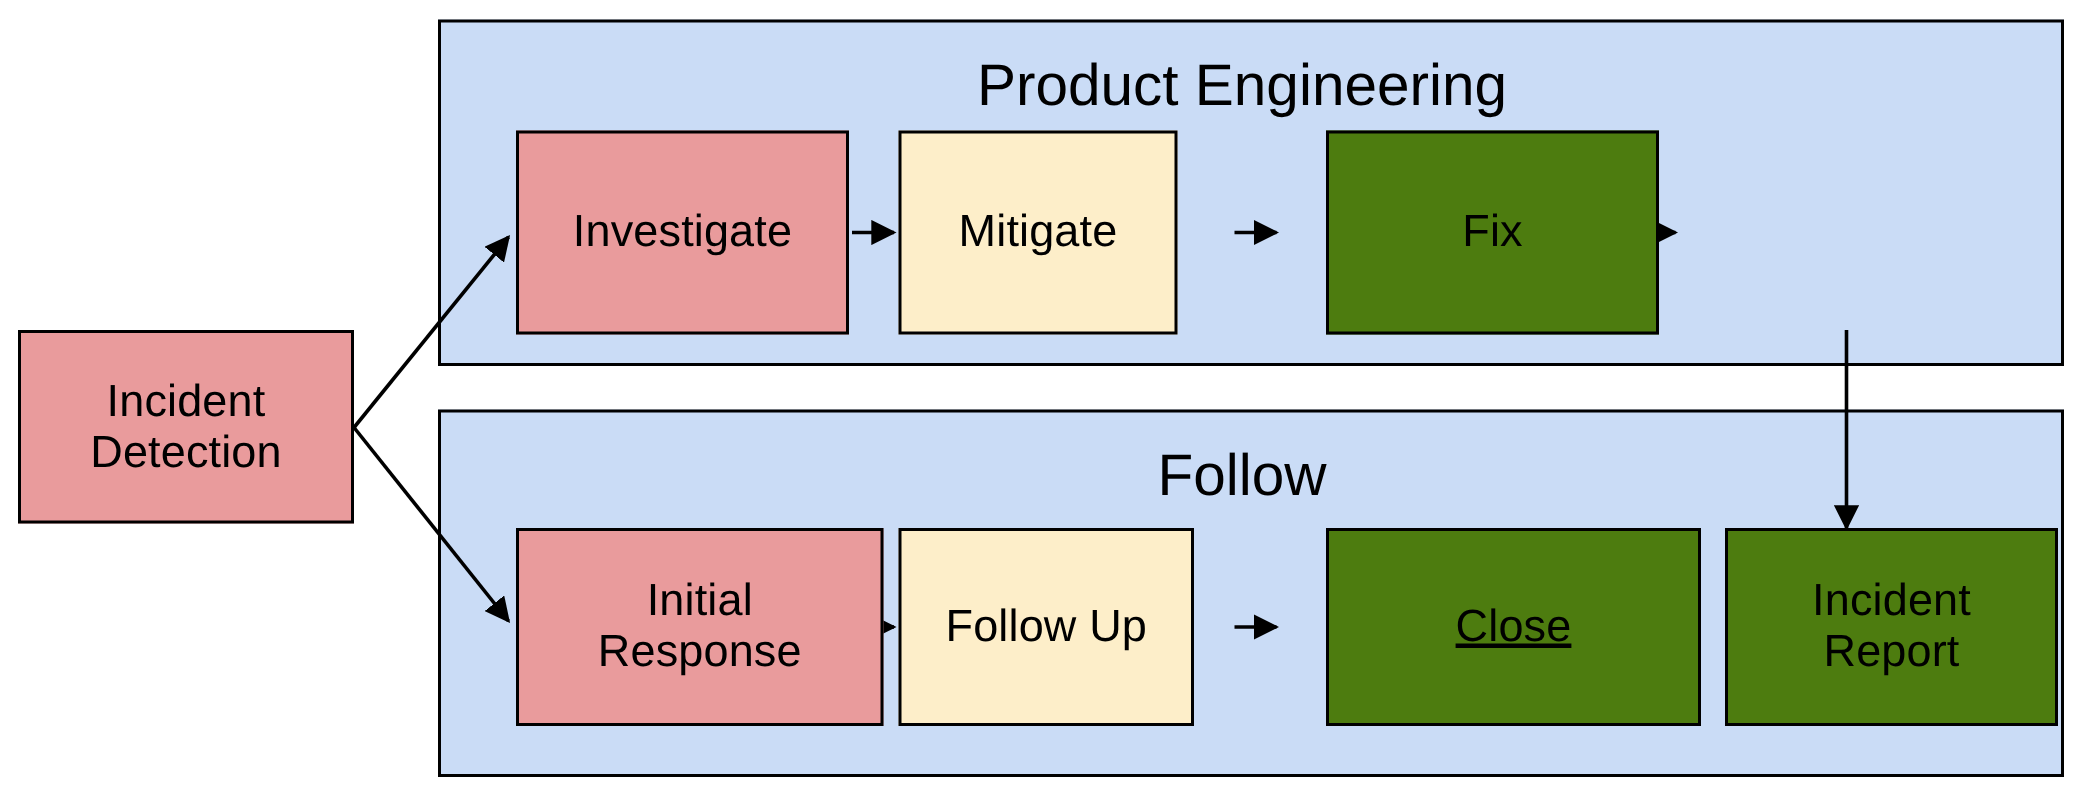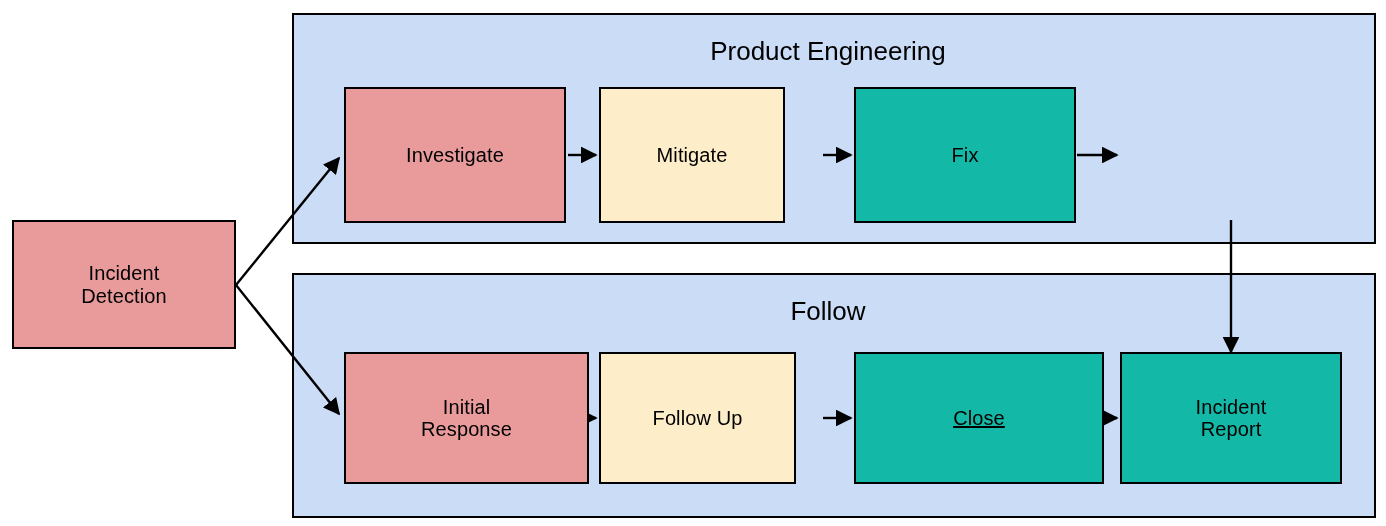--- a/index.html
+++ b/index.html
@@ -30,43 +30,43 @@
   .node {
     position: absolute;
     box-sizing: border-box;
     border: 2px solid #000000;
     display: flex;
     align-items: center;
     justify-content: center;
     text-align: center;
     line-height: 1.12;
     color: #000000;
-    font-size: 20px;
+    font-size: 30px;
     letter-spacing: 0.1px;
     white-space: pre-line;
   }
   .group {
     position: absolute;
     box-sizing: border-box;
     border: 2px solid #000000;
     background: #cadcf6;
   }
   .group-title {
     position: absolute;
     left: 0;
     right: 12px;
     top: 22px;
     text-align: center;
-    font-size: 26px;
+    font-size: 39px;
     color: #000000;
     line-height: 1.1;
   }
   .fill-red    { background: #e99b9c; }
   .fill-yellow { background: #fdeec9; }
-  .fill-green  { background: #14b8a6; }
+  .fill-green  { background: #4d7c0f; margin-left: 30px; }
 </style>
 </head>
 <body>
 
 <div id="diagram">
 
   <div class="group" style="left:292px; top:13px; width:1084px; height:231px;">
     <div class="group-title">Product Engineering</div>
   </div>
 

